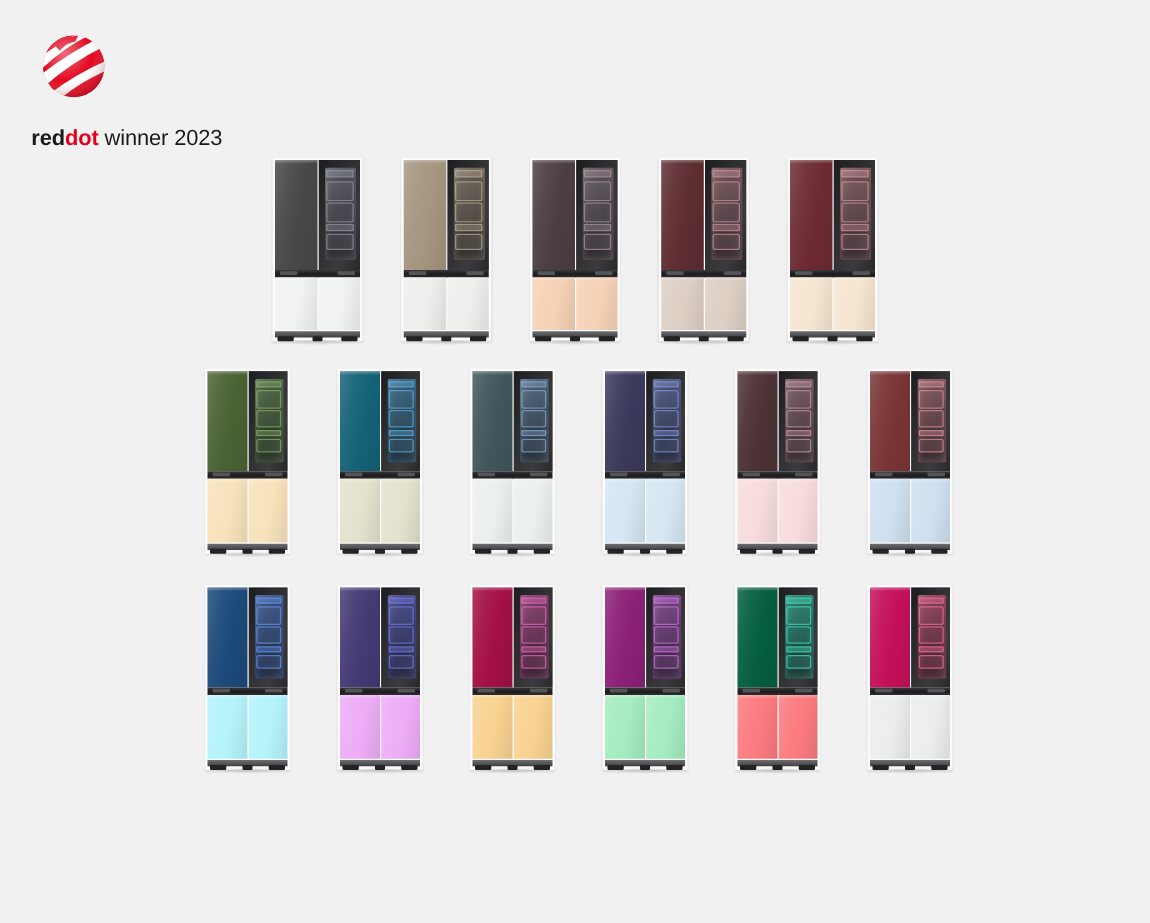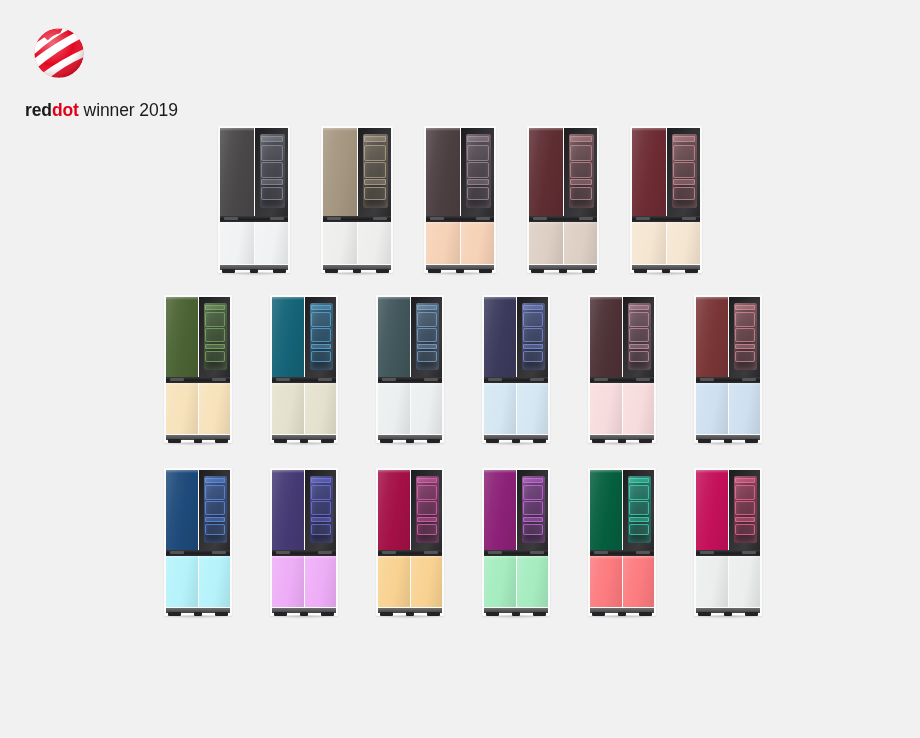--- a/index.html
+++ b/index.html
@@ -212,21 +212,21 @@
         <path d="M 18 86 Q 56 58 94 42 L 96 54 Q 58 70 30 94 Z" fill="#ffffff"></path>
         <path d="M 48 98 Q 74 84 97 70 L 96 80 Q 76 92 62 99 Z" fill="#ffffff"></path>
 
         <path d="M 26 24 Q 40 12 56 10 L 52 18 Q 40 20 32 30 Z" fill="#e2001a"></path>
         <circle cx="50" cy="50" r="40" fill="url(#ballShade)"></circle>
       </g>
     </svg>
   </div>
 
   <div id="award-text">
-    <span class="w-red">red</span><span class="w-dot">dot</span><span class="w-rest"> winner 2019</span>
+    <span class="w-red">red</span><span class="w-dot">dot</span><span class="w-rest"> winner 2023</span>
   </div>
 
 </div>
 
 <div class="fridge-grid" id="fridge-grid">
     <div class="fridge" style="left: 218px; top: 126px; width: 72px; height: 147px;">
       <div class="cabinet"></div>
       <div class="doors">
         <div class="upper" style="height: 88px;">
           <div class="door paint" style="background: rgb(74, 71, 73);"></div>

